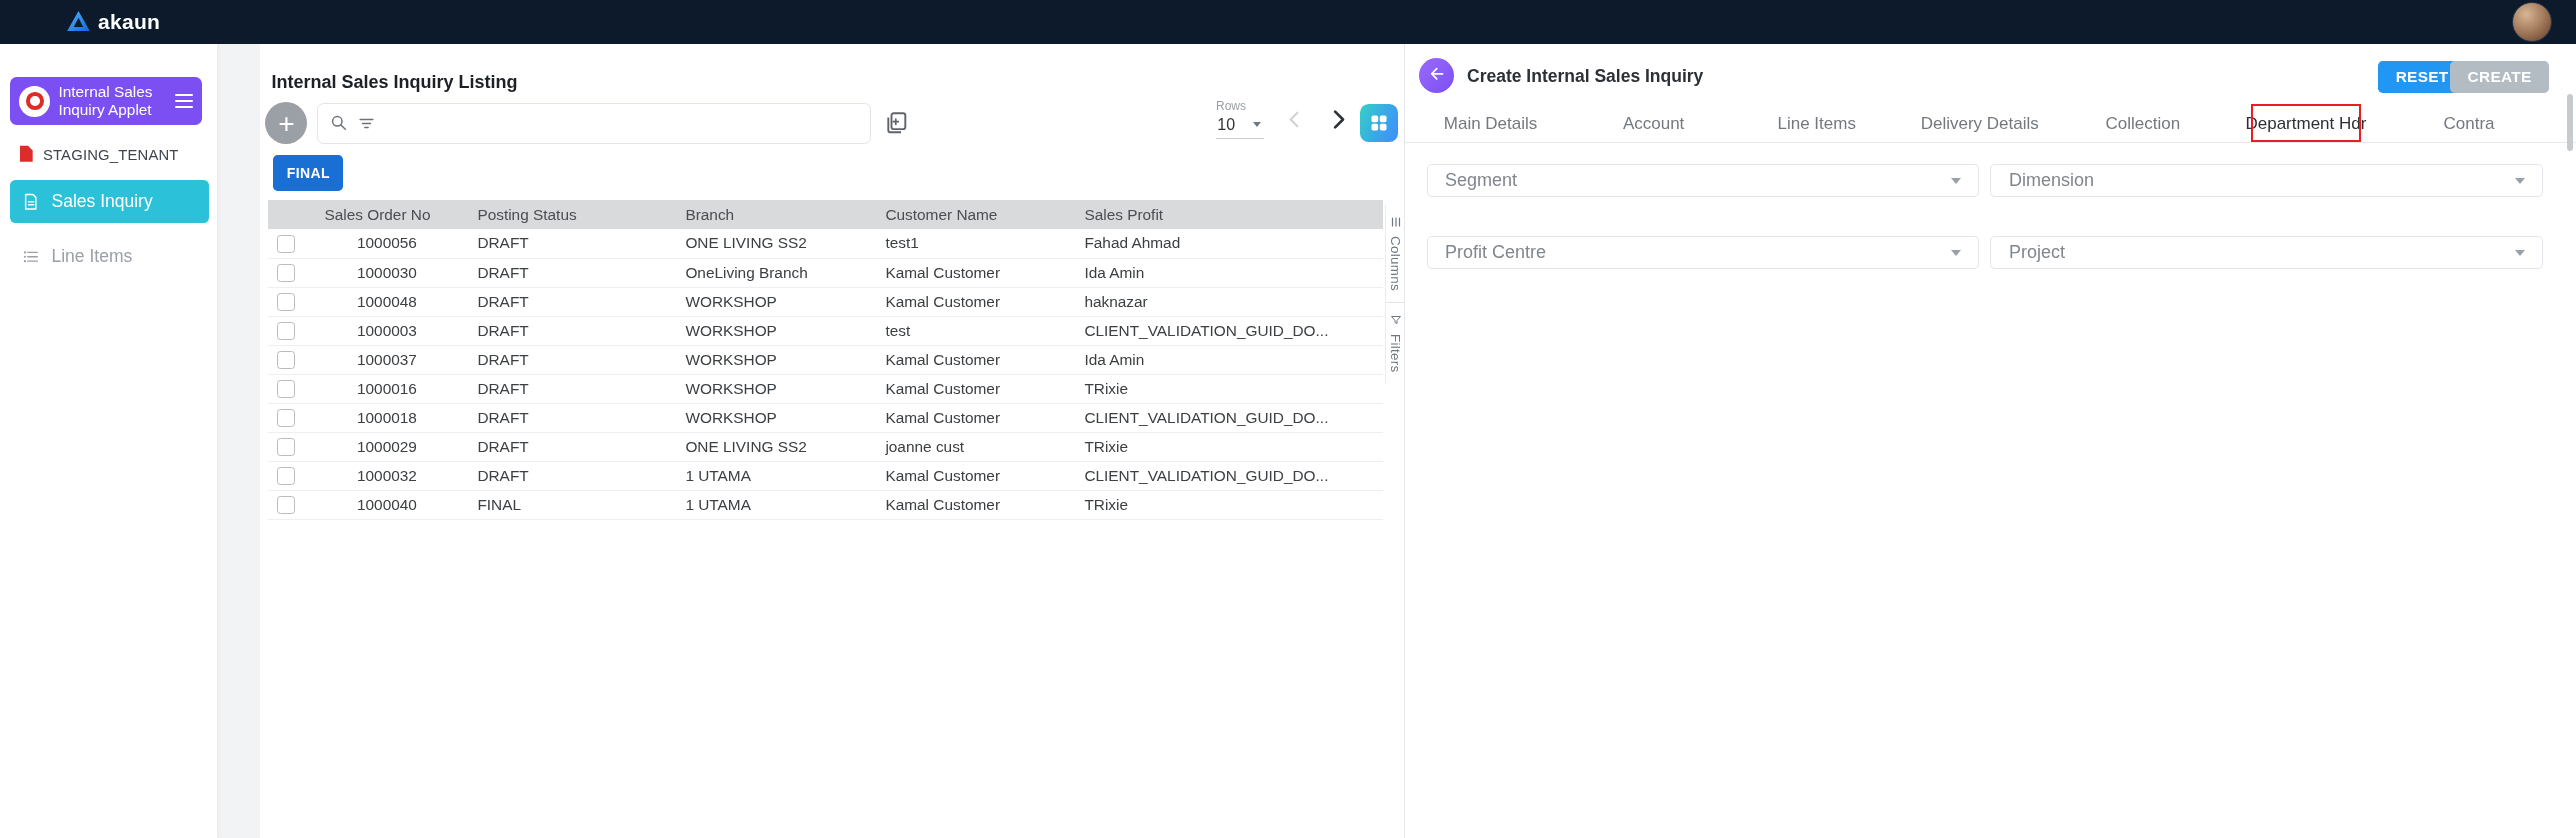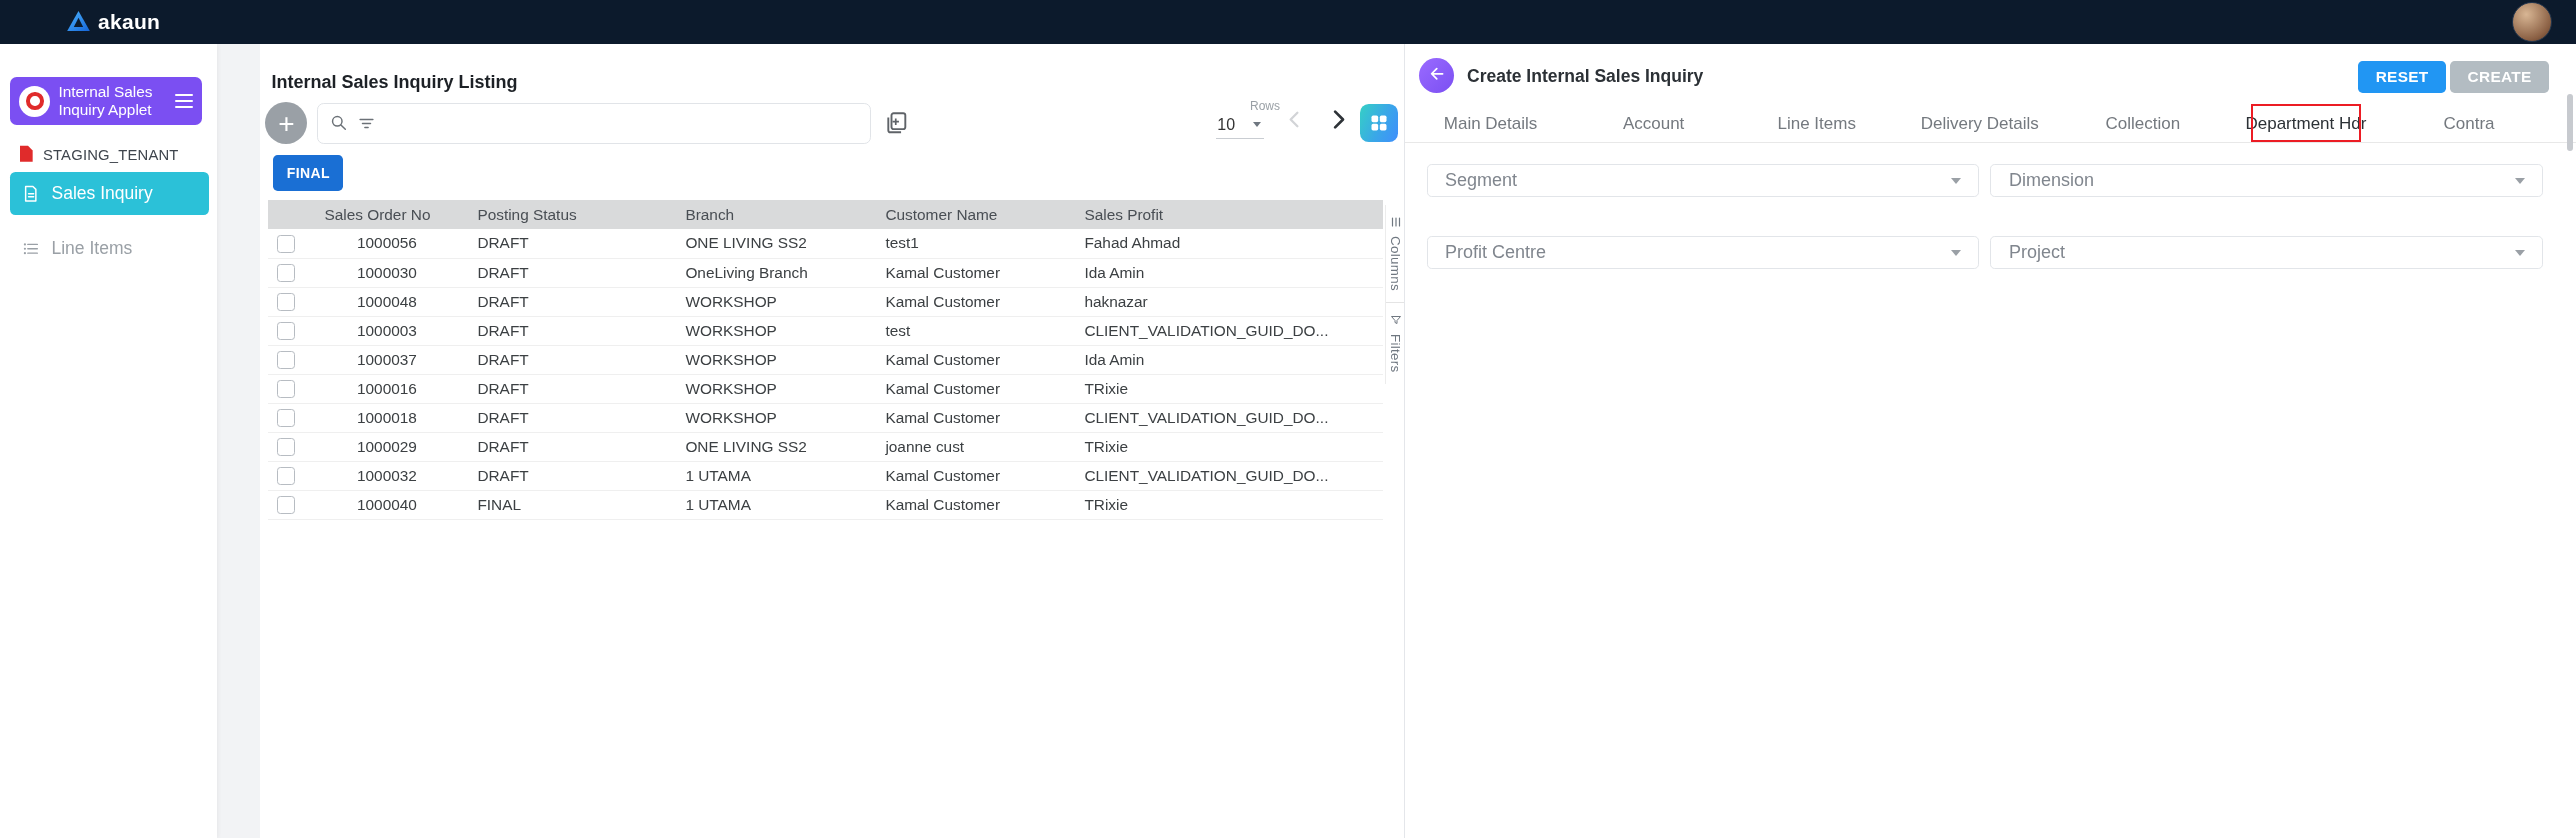--- a/index.html
+++ b/index.html
@@ -19,34 +19,34 @@
   .sidebar { position: absolute; top: 0; left: 0; bottom: 0; width: 217px; background: #fff; box-shadow: 1.3px 0 5.4px rgba(0,0,0,.07); z-index: 4; }
   .applet-pill { position: absolute; top: 33px; left: 10px; width: 192px; height: 48px; background: var(--accent-purple); border-radius: 6.7px; display: flex; align-items: center; gap: 8px; padding: 0 9.4px; color: #fff; }
   .applet-icon { width: 31px; height: 31px; min-width: 31px; border-radius: 50%; background: #fff; display: flex; align-items: center; justify-content: center; }
   .applet-icon i { display: block; width: 17.5px; height: 17.5px; border-radius: 50%; border: 4.7px solid #e02b2b; }
   .applet-label { flex: 1; font-size: 15.4px; line-height: 18px; font-weight: 500; }
   .menu-icon { display: flex; flex-direction: column; gap: 4px; width: 17.5px; }
   .menu-icon b { display: block; height: 2px; background: #fff; border-radius: 1.3px; }
   .tenant-row { position: absolute; top: 101px; left: 17.5px; display: flex; align-items: center; gap: 9.4px; font-size: 14.8px; font-weight: 500; color: #3f454d; letter-spacing: 0.2px; }
   #sidebar-items { position: absolute; top: 128px; left: 10px; right: 8px; display: flex; flex-direction: column; gap: 12px; }
   .nav-item { height: 43px; border-radius: 5.4px; display: flex; align-items: center; gap: 12px; padding: 0 12px; font-size: 17.5px; color: #9aa0a6; cursor: pointer; }
-  .nav-item.active { background: var(--accent-teal); color: #fff; }
+  .nav-item.active { background: var(--accent-teal); color: #fff; margin-top: 8px; }
   .nav-icon { display: flex; align-items: center; }
 
   
   .listing-panel { position: absolute; top: 0; left: 260px; width: 1145px; bottom: 0; background: #fff; overflow: hidden; }
   .listing-title { position: absolute; top: 28px; left: 11.4px; font-size: 18px; font-weight: 600; color: #1d2126; }
   .add-btn { position: absolute; left: 5.4px; top: 58px; width: 42px; height: 42px; border-radius: 50%; border: none; background: #9aa0a6; color: #fff; font-size: 28px; line-height: 39px; cursor: pointer; }
   .searchbox { position: absolute; left: 57px; top: 59px; width: 554px; height: 41px; border: 0.7px solid #e1e4e8; border-radius: 6.7px; display: flex; align-items: center; gap: 9.4px; padding: 0 12px; background: #fff; }
   .searchbox input { flex: 1; border: none; outline: none; font-size: 17.5px; color: #333; font-family: inherit; background: transparent; }
   .searchbox input::placeholder { color: #9aa0a6; }
   .icon-btn { background: none; border: none; cursor: pointer; display: flex; align-items: center; }
   .pages-btn { position: absolute; left: 623px; top: 66px; }
   .rows-ctl { position: absolute; left: 956px; top: 55px; width: 81px; }
-  .rows-label { display: block; font-size: 12px; color: #9aa0a6; margin-bottom: 1.3px; margin-left: 34px; }
+  .rows-label { display: block; font-size: 12px; color: #9aa0a6; margin-bottom: 1.3px; }
   .rows-value { display: inline-flex; align-items: center; gap: 17.5px; font-size: 16px; color: #333; border-bottom: 0.7px solid #c9cdd2; padding: 1.3px 2.7px 4px 1.3px; min-width: 48px; cursor: pointer; }
   .caret-down { width: 0; height: 0; border-left: 4px solid transparent; border-right: 4px solid transparent; border-top: 5.4px solid #6f7780; }
   .pager-prev { position: absolute; left: 1023px; top: 64px; }
   .pager-next { position: absolute; left: 1065px; top: 62px; }
   .grid-btn { position: absolute; left: 1100px; top: 60px; width: 38px; height: 38px; border-radius: 8.7px; border: none; cursor: pointer; background: linear-gradient(115deg, #35d0c5 0%, #3aa7e8 55%, #3f8efc 100%); display: flex; align-items: center; justify-content: center; }
   .chip { position: absolute; left: 13.4px; top: 111px; height: 36px; padding: 0 13.4px; border: none; border-radius: 4.7px; background: var(--accent-blue); color: #fff; font-size: 14px; font-weight: bold; letter-spacing: 0.4px; cursor: pointer; font-family: inherit; }
 
   .table-wrap { position: absolute; left: 8px; top: 156px; width: 1115px; }
   table { width: 100%; border-collapse: collapse; table-layout: fixed; }
   th.c0, td.c0 { width: 47px; }
@@ -62,21 +62,21 @@
   .side-tabs { position: absolute; right: 0; top: 161px; width: 20px; border-left: 0.7px solid #ececec; display: flex; flex-direction: column; }
   .side-tab { display: flex; flex-direction: column; align-items: center; gap: 6.7px; padding: 10.7px 0; color: #6f7780; cursor: pointer; }
   .side-tab + .side-tab { border-top: 0.7px solid #e4e4e4; }
   .side-tab .vtext { writing-mode: vertical-rl; font-size: 13.4px; letter-spacing: 0.3px; }
 
   
   .create-panel { position: absolute; top: 0; left: 1404px; right: 0; bottom: 0; background: #fff; border-left: 0.7px solid #e4e6ea; }
   .back-btn { position: absolute; left: 14px; top: 14px; width: 35px; height: 35px; border-radius: 50%; border: none; cursor: pointer; background: linear-gradient(135deg, #9a6bff, #7b4ff2); display: flex; align-items: center; justify-content: center; }
   .panel-title { position: absolute; left: 62px; top: 21.5px; font-size: 17.5px; font-weight: 600; color: #2c3136; }
   .btn { height: 32px; border: none; border-radius: 4.7px; font-size: 15.4px; font-weight: bold; letter-spacing: 0.3px; color: #fff; cursor: pointer; font-family: inherit; }
-  .reset-btn { position: absolute; right: 130px; top: 17px; padding: 0 17.5px; background: var(--accent-lightblue); }
+  .reset-btn { position: absolute; right: 110px; top: 17px; padding: 0 17.5px; background: var(--accent-lightblue); }
   .create-btn { position: absolute; right: 27px; top: 17px; padding: 0 17.5px; background: var(--disabled-gray); cursor: default; margin-left: 36px; }
   #create-tabs { position: absolute; top: 61px; left: 0; right: 0; height: 38px; display: flex; padding: 0 25.5px 0 4px; border-bottom: 0.7px solid #e8e8e8; }
   .tab { flex: 1; text-align: center; line-height: 38px; font-size: 17px; color: #74797f; cursor: pointer; position: relative; white-space: nowrap; }
   .tab.active { color: #2c3136; font-weight: 500; }
   .tab.highlighted::after { content: ""; position: absolute; left: 50%; top: -0.7px; transform: translateX(-50%); width: 106px; height: 34px; border: 2.7px solid var(--highlight-red); pointer-events: none; }
   #create-form { position: absolute; top: 120px; left: 21.5px; right: 33px; display: grid; grid-template-columns: 1fr 1fr; column-gap: 11.4px; row-gap: 39px; }
   .field { height: 33px; border: 0.7px solid #e2e5e9; border-radius: 4.7px; display: flex; align-items: center; justify-content: space-between; padding: 0 17.5px; cursor: pointer; background: #fff; }
   .field-label { font-size: 18px; color: #80868e; }
   .chevron { width: 0; height: 0; border-left: 5.4px solid transparent; border-right: 5.4px solid transparent; border-top: 6px solid #9aa0a6; }
 

